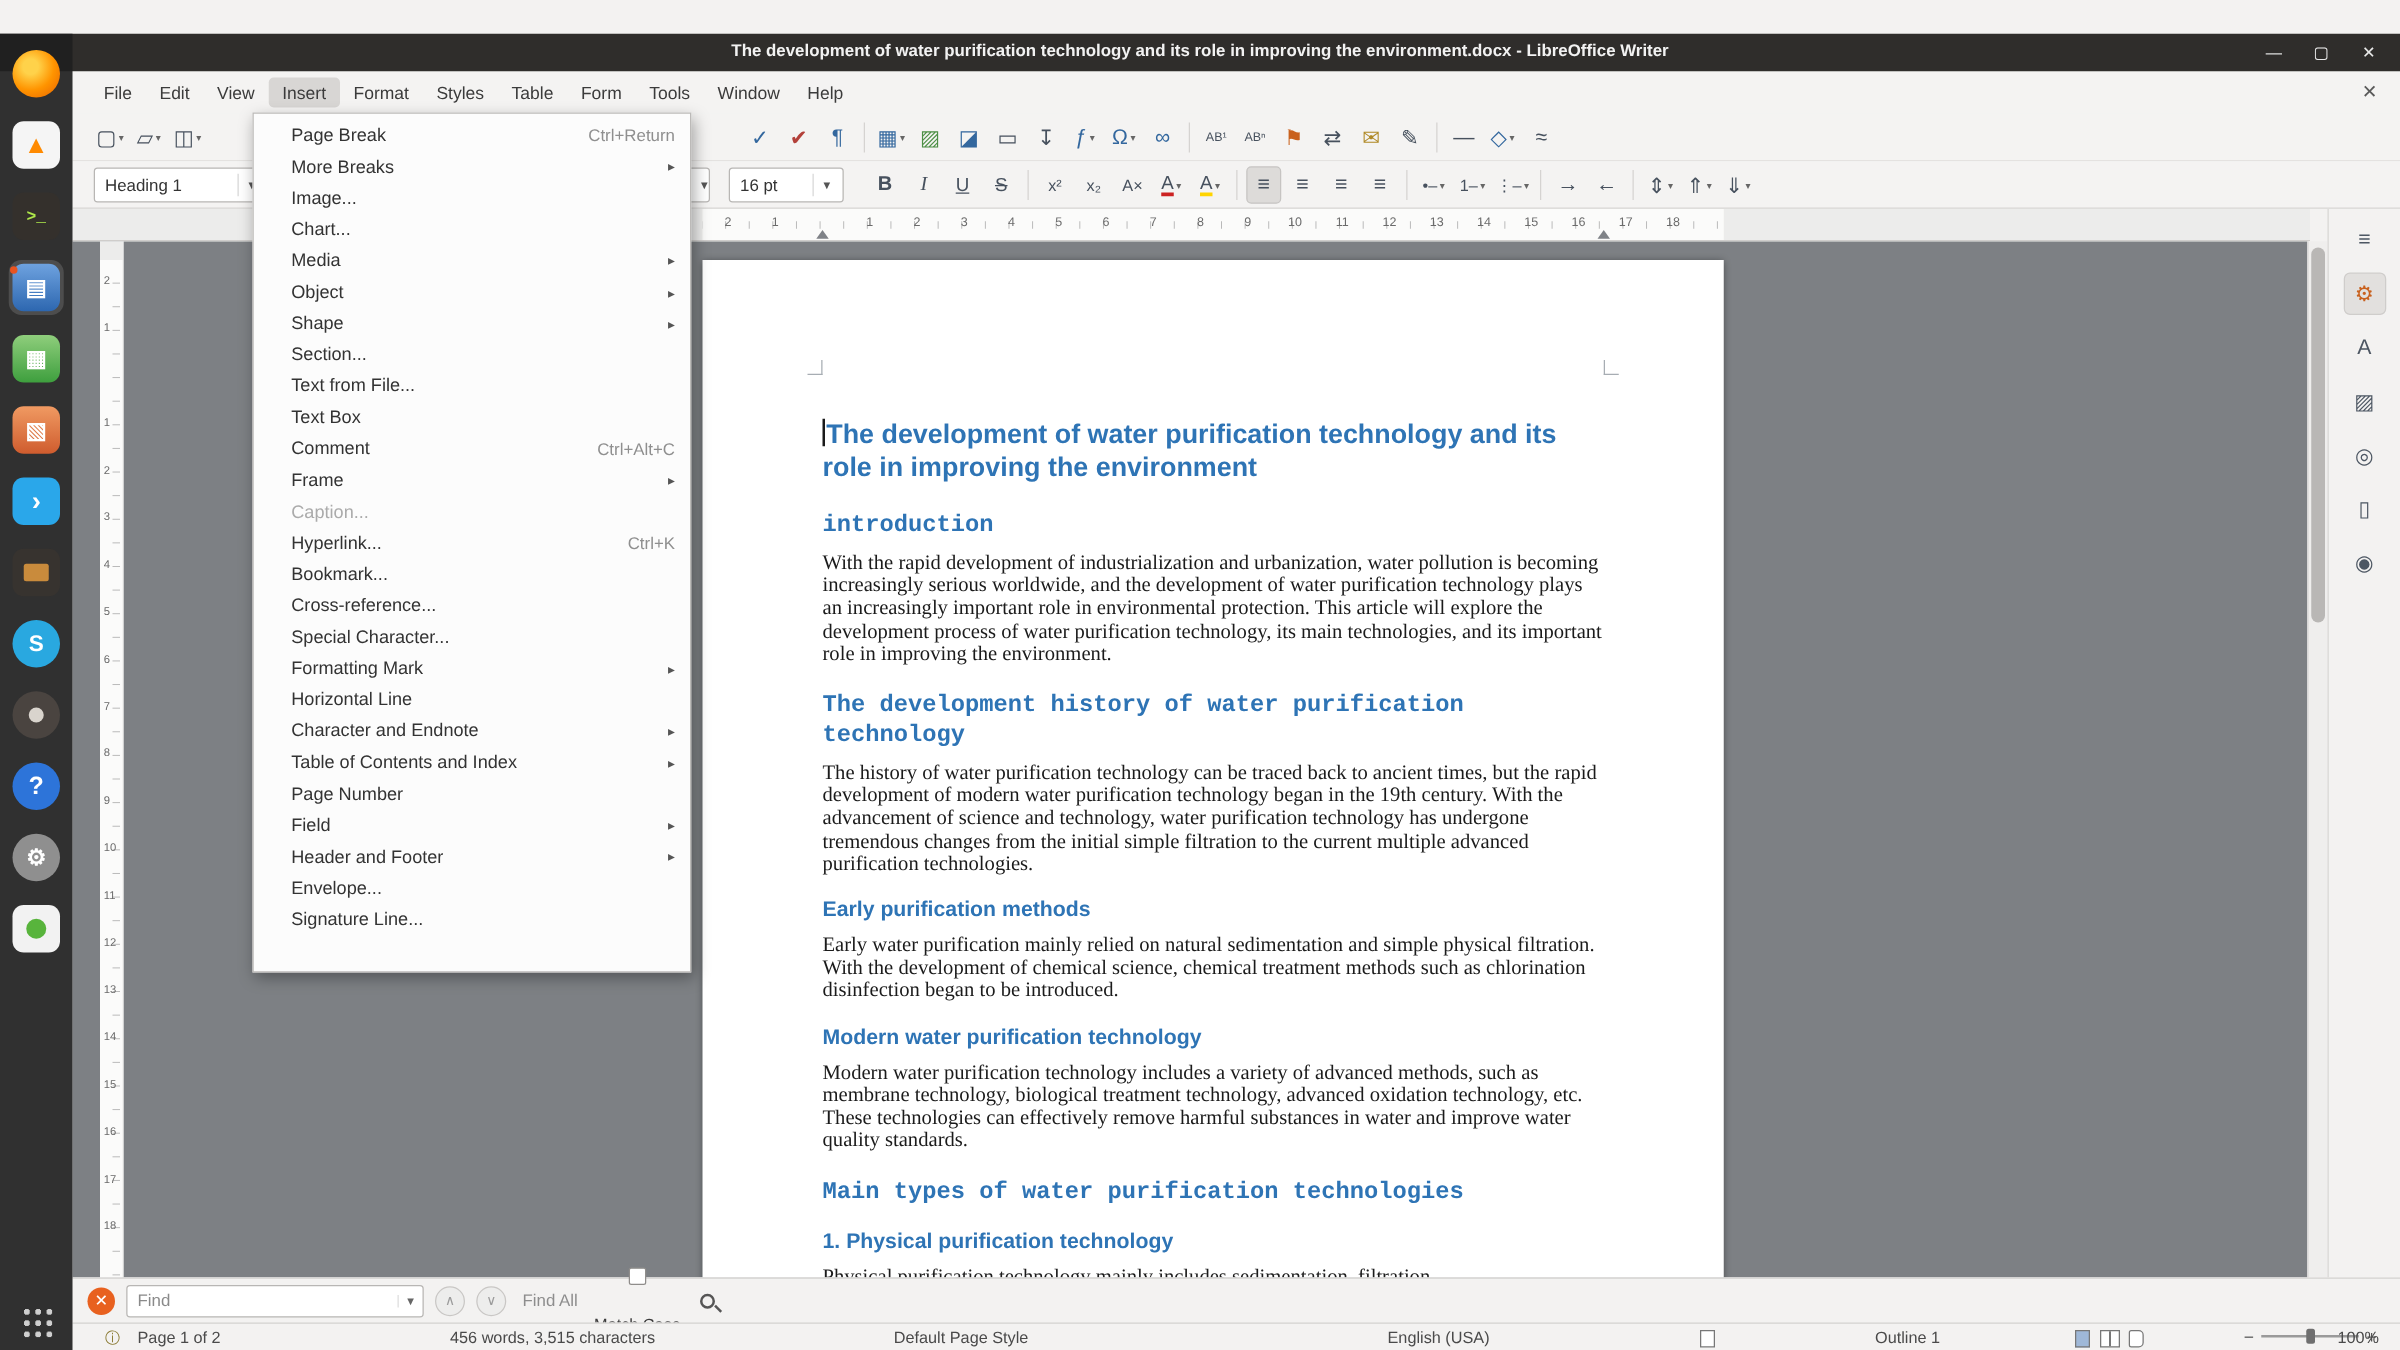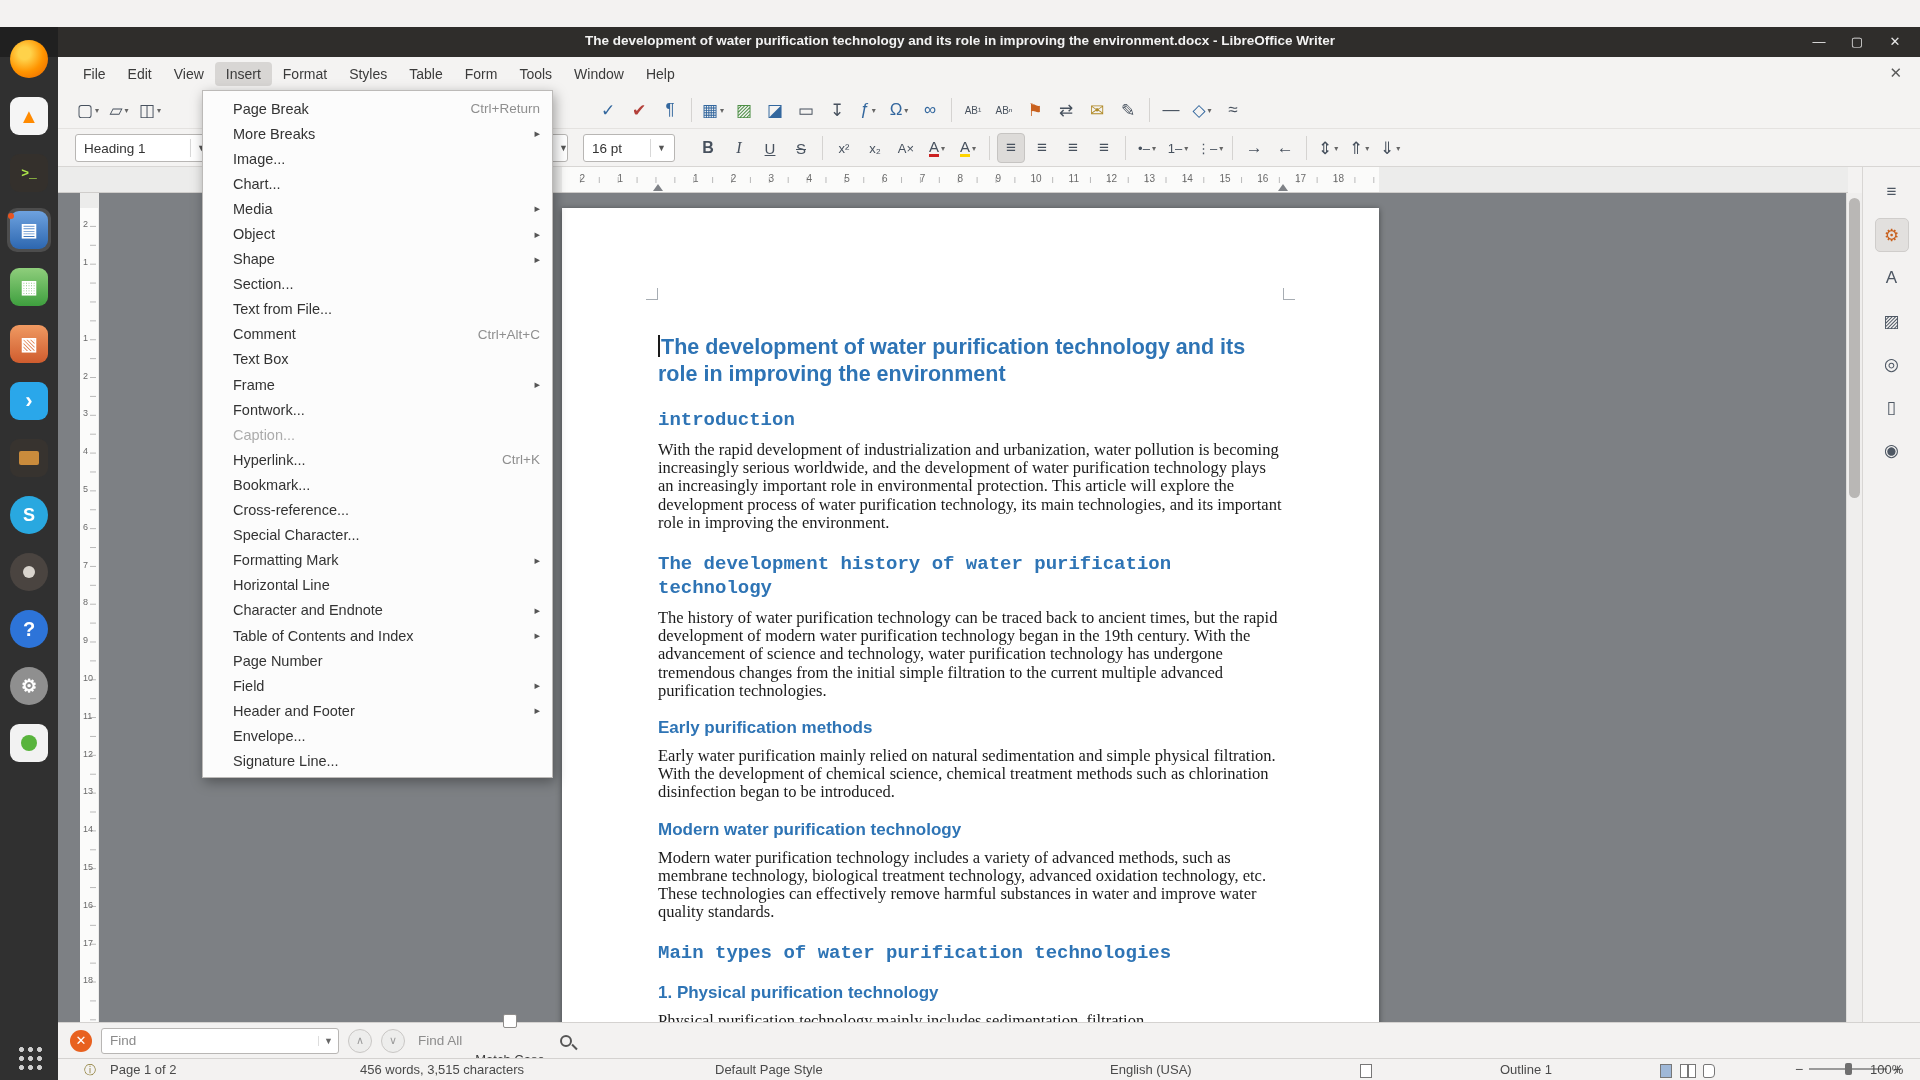--- a/index.html
+++ b/index.html
@@ -503,32 +503,29 @@
         <span class="lab">Shape</span>
         <span class="sub">▸</span>
       </div>
       <div class="mi">
         <span class="lab">Section...</span>
       </div>
       <div class="mi">
         <span class="lab">Text from File...</span>
       </div>
       <div class="mi">
+        <span class="lab">Text Box</span>
+      </div>
+      <div class="mi">
         <span class="lab">Comment</span>
         <span class="sc">Ctrl+Alt+C</span>
       </div>
       <div class="mi">
-        <span class="lab">Text Box</span>
-      </div>
-      <div class="mi">
         <span class="lab">Frame</span>
         <span class="sub">▸</span>
-      </div>
-      <div class="mi">
-        <span class="lab">Fontwork...</span>
       </div>
       <div class="mi disabled">
         <span class="lab">Caption...</span>
       </div>
       <div class="mi">
         <span class="lab">Hyperlink...</span>
         <span class="sc">Ctrl+K</span>
       </div>
       <div class="mi">
         <span class="lab">Bookmark...</span>

